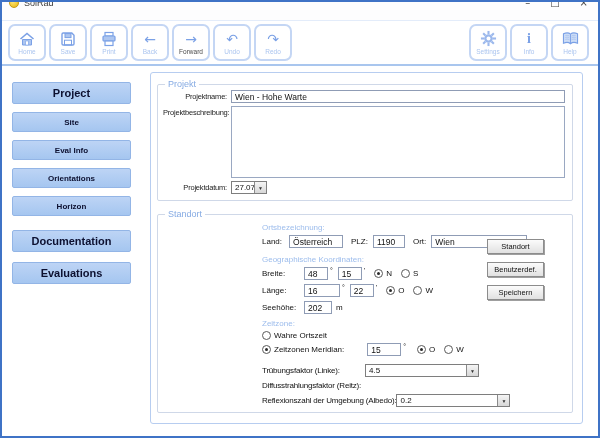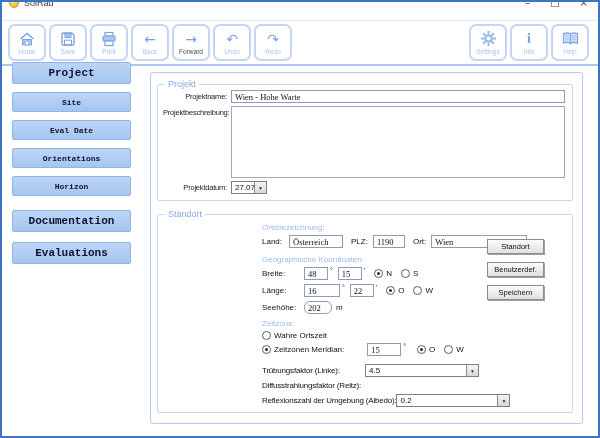--- a/index.html
+++ b/index.html
@@ -26,41 +26,41 @@
   .tb-btn { width: 38px; height: 37px; border: 2px solid #c4d6f4; border-radius: 7px;
             display: flex; flex-direction: column; align-items: center; justify-content: center;
             margin-right: 3px; background: #fff; }
   .tb-icon { height: 17px; display: flex; align-items: center; justify-content: center;
              color: #7ba1e6; font-family: "DejaVu Sans", sans-serif; font-size: 14px; line-height: 1; }
   .tb-label { font-size: 6.5px; color: #abc5ef; margin-top: 1px; }
   .tb-btn.forward .tb-label { color: #4a4a4a; }
   .tb-right { margin-left: auto; display: flex; }
   .info-glyph { font-family: "Liberation Serif", serif; font-weight: bold; font-size: 14px; }
   
-  .sidebar { position: absolute; left: 10px; top: 60px; width: 119px; font-family: Liberation Mono, monospace; }
+  .sidebar { position: absolute; left: 10px; top: 80px; width: 119px; }
   .side-btn { height: 20px; margin-bottom: 8px; border: 1px solid #93b5e6; border-radius: 2px;
               background: linear-gradient(#bdd4f5, #a5c6f0);
               display: flex; align-items: center; justify-content: center;
               color: #0c1030; font-weight: bold; font-size: 8px; }
   .side-btn.big { height: 22px; font-size: 11px; }
   .side-btn.gap-lg { margin-top: 14px; }
   .side-btn.gap-md { margin-top: 10px; }
   
   .content { position: absolute; left: 148px; top: 70px; width: 433px; height: 352px;
              border: 1px solid #b7cdf0; border-radius: 3px; background: #fff;
              padding: 6px 9px 0 6px; }
   fieldset { border: 1px solid #cfd8e8; border-radius: 2px; padding: 1px 7px 5px 5px; }
   legend { font-size: 9px; color: #86abe3; padding: 0 3px; margin-left: 2px; }
   
   .frow { display: flex; align-items: center; margin-bottom: 3px; }
   .flabel { width: 64px; flex: none; text-align: right; margin-right: 4px;
             font-size: 7.5px; letter-spacing: -0.2px; color: #1c1c1c; white-space: nowrap; }
   .flabel.top { align-self: flex-start; margin-top: 2px; }
   input.text { border: 1px solid #8f9cb5; height: 13px; font-size: 8.5px;
-               font-family: Liberation Serif, serif; padding: 0 3px; color: #111; background: #fff; }
+               font-family: Liberation Sans, sans-serif; padding: 0 3px; color: #111; background: #fff; }
   .name-input { flex: 1; }
   textarea.desc { flex: 1; height: 72px; resize: none; border: 1px solid #9aa8c2;
                   font-family: inherit; font-size: 8.5px; }
   .combo { height: 13px; border: 1px solid #7e7e7e; display: flex; align-items: stretch; background: #fff; }
   .combo .val { flex: 1; font-size: 8px; padding: 1px 3px 0 3px; color: #111;
                 white-space: nowrap; overflow: hidden; }
   .combo .arrow { width: 12px; flex: none; background: linear-gradient(#f5f5f5, #d7d7d7);
                   border-left: 1px solid #8a8a8a; display: flex; align-items: center;
                   justify-content: center; font-size: 5px; color: #333; }
   .date-combo { width: 36px; }
@@ -183,21 +183,21 @@
           </svg>
       </span>
       <span class="tb-label">Help</span>
     </div>
   </div>
 </div>
 
 <div class="sidebar">
   <div class="side-btn big">Project</div>
   <div class="side-btn">Site</div>
-  <div class="side-btn">Eval Date</div>
+  <div class="side-btn">Eval Info</div>
   <div class="side-btn">Orientations</div>
   <div class="side-btn">Horizon</div>
   <div class="side-btn big gap-lg">Documentation</div>
   <div class="side-btn big gap-md">Evaluations</div>
 </div>
 
 <div class="content">
 
   <fieldset>
     <legend>Projekt</legend>
@@ -250,21 +250,21 @@
         <span class="sym">°</span>
         <input class="text" type="text" style="width: 24px;" value="22">
         <span class="sym">'</span>
         <span class="radio sel" style="margin-left:4px;"></span>
         <span class="rlabel">O</span>
         <span class="radio"></span>
         <span class="rlabel">W</span>
       </div>
       <div class="coord-row">
         <span class="clabel">Seehöhe:</span>
-        <input class="text" type="text" style="width: 28px; border-radius: 6px;" value="202">
+        <input class="text" type="text" style="width: 28px;" value="202">
         <span class="inline-label" style="margin-left:4px;">m</span>
       </div>
 
       <div class="sec-head" style="margin-top:5px;">Zeitzone:</div>
       <div class="tz-row">
         <span class="radio"></span>
         <span class="rlabel">Wahre Ortszeit</span>
       </div>
       <div class="tz-row">
         <span class="radio sel"></span>

